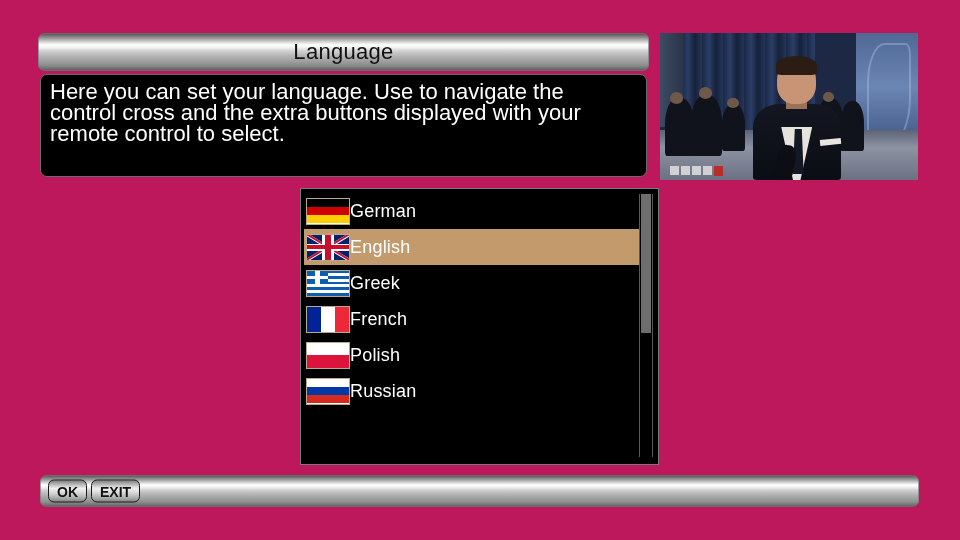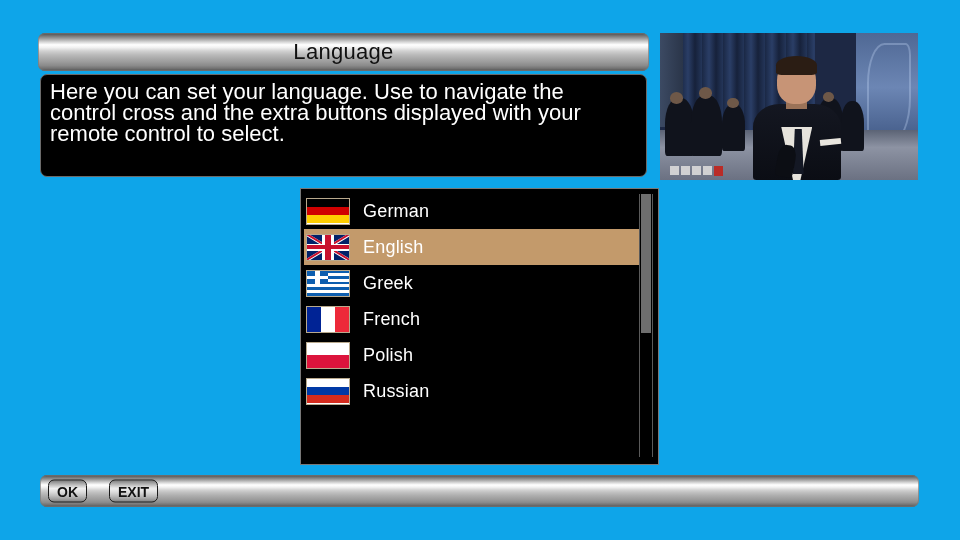--- a/index.html
+++ b/index.html
@@ -11,21 +11,21 @@
     width: 960px;
     height: 540px;
     overflow: hidden;
     font-family: "Liberation Sans", sans-serif;
     -webkit-font-smoothing: antialiased;
   }
   #screen {
     position: relative;
     width: 960px;
     height: 540px;
-    background: #0ea5e9;
+    background: #be185d;
   }
 
   
   .metal {
     background: linear-gradient(to bottom,
       #4a4a4a 0%,
       #6d6d6d 6%,
       #9a9a9a 14%,
       #d8d8d8 24%,
       #ffffff 31%,
@@ -220,21 +220,20 @@
     height: 36px;
     display: flex;
     align-items: center;
     padding-left: 2px;
     box-sizing: border-box;
   }
   .lang-row.selected {
     background: #c39a6b;
   }
   .lang-label {
-    margin-left: 13px;
     font-size: 18px;
     color: #ffffff;
     font-family: "Liberation Sans", sans-serif;
     letter-spacing: .2px;
     text-align: center;
   }
 
   
   .flag {
     position: relative;
@@ -276,21 +275,21 @@
     top: 475px;
     width: 879px;
     height: 32px;
   }
   #footer-buttons {
     position: absolute;
     left: 8px;
     top: 50%;
     transform: translateY(-50%);
     display: flex;
-    gap: 22px;
+    gap: 4px;
   }
   .kbtn {
     min-width: 38px;
     height: 23px;
     padding: 0 8px;
     border: 1px solid #1a1a1a;
     border-radius: 6px;
     background: linear-gradient(to bottom,
       #7e7e7e 0%, #b5b5b5 18%, #efefef 38%, #dcdcdc 55%,
       #c0c0c0 72%, #a0a0a0 88%, #848484 100%);

